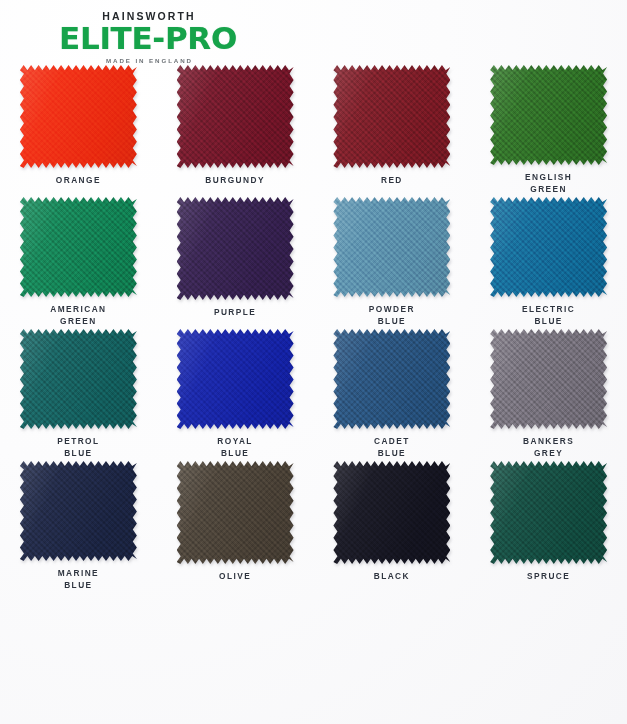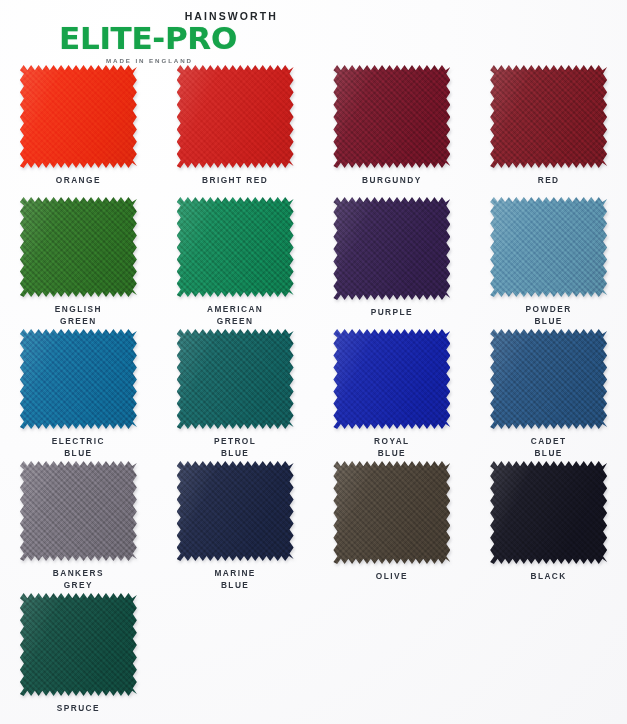--- a/index.html
+++ b/index.html
@@ -33,21 +33,20 @@
     text-align: center;
   }
   .brand-top {
     font-size: 10.5px;
     font-weight: bold;
     letter-spacing: 2.1px;
     color: #23272b;
     line-height: 1;
     margin: 5px 0 1px 0;
     padding-left: 2px;
-    text-align: right;
   }
   .brand-main {
     font-size: 31px;
     font-weight: bold;
     letter-spacing: -0.3px;
     color: #16a34a;
     line-height: 1;
     margin: 0;
     font-family: "DejaVu Sans", sans-serif;
     text-shadow: 0 0 1px rgba(20,140,70,.35);
@@ -186,28 +185,20 @@
       <div class="cell">
         <div class="swatch-wrap">
           <div class="swatch" style="background-color: rgb(242, 44, 16);">
             <div class="sheen"></div>
           </div>
         </div>
         <div class="label">ORANGE</div>
       </div>
       <div class="cell">
         <div class="swatch-wrap">
-          <div class="swatch" style="background-color: rgb(206, 31, 28);">
-            <div class="sheen"></div>
-          </div>
-        </div>
-        <div class="label">BRIGHT RED</div>
-      </div>
-      <div class="cell">
-        <div class="swatch-wrap">
           <div class="swatch" style="background-color: rgb(115, 21, 40);">
             <div class="sheen"></div>
           </div>
         </div>
         <div class="label">BURGUNDY</div>
       </div>
       <div class="cell">
         <div class="swatch-wrap">
           <div class="swatch" style="background-color: rgb(124, 26, 37);">
             <div class="sheen"></div>

